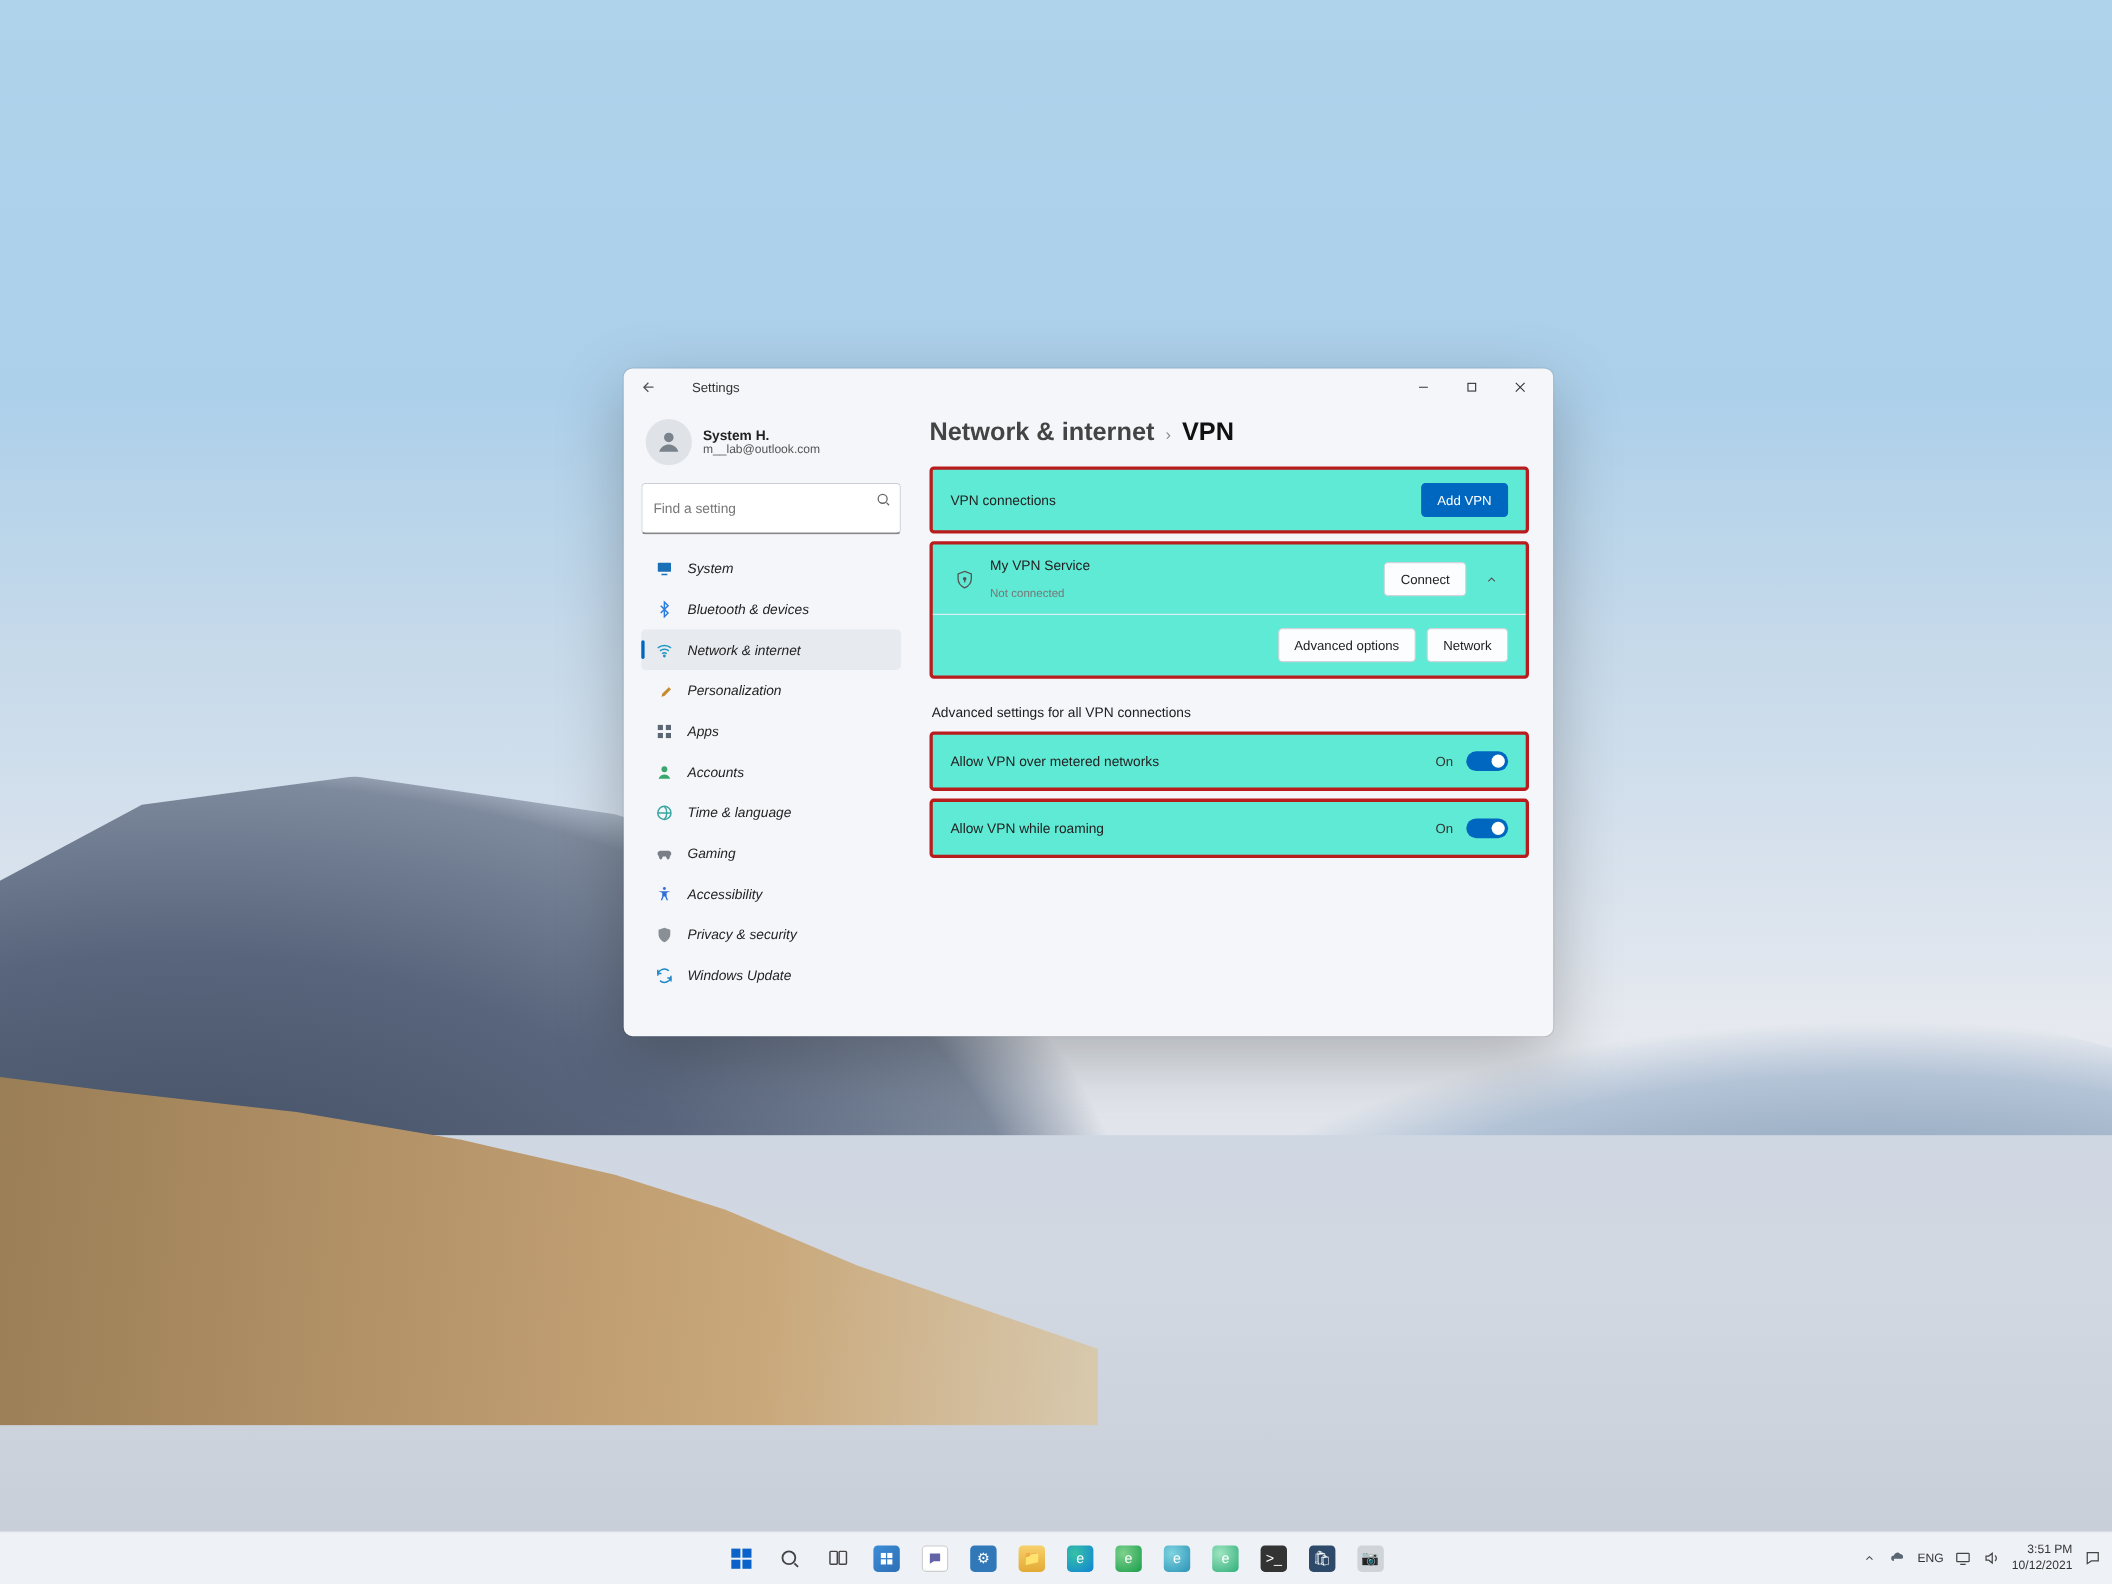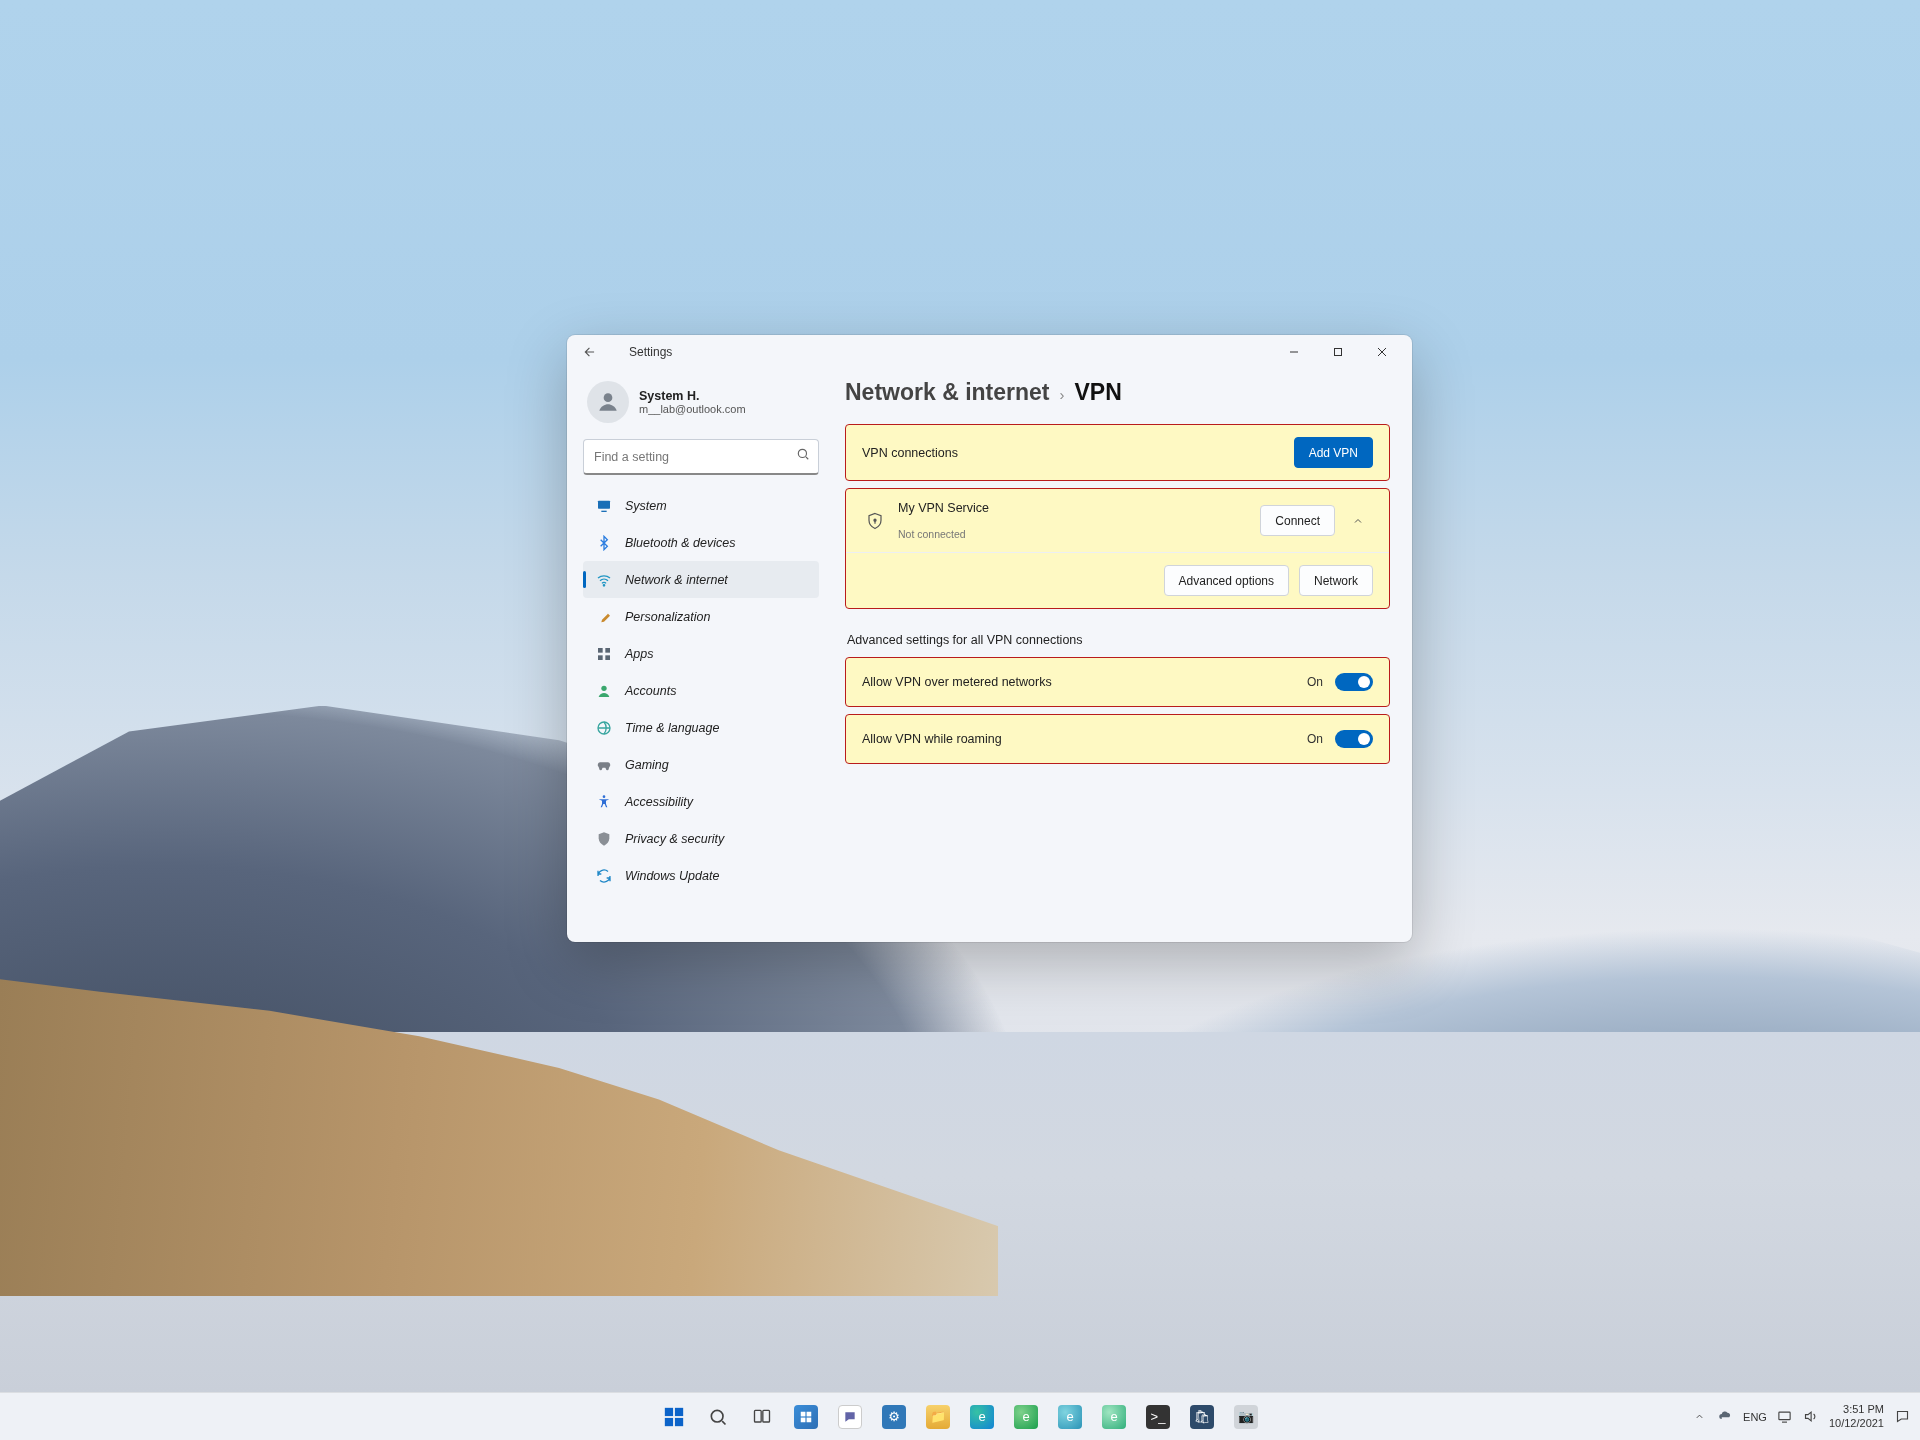--- a/index.html
+++ b/index.html
@@ -40,37 +40,37 @@
 .caption-btn { width:44px; height:30px; display:flex; align-items:center; justify-content:center; color:#333; font-size:11px; }
 
 .body { flex:1; display:flex; }
 .sidebar { width:268px; padding:4px 16px 16px 16px; display:flex; flex-direction:column; }
 .profile { display:flex; align-items:center; gap:10px; padding:8px 4px 14px 4px;}
 .avatar { width:42px; height:42px; border-radius:50%; background:#dfe3e8; display:flex; align-items:center; justify-content:center; color:#7a828c;}
 .profile-name { font-size:12.5px; font-weight:600; color:#222;}
 .profile-email { font-size:11px; color:#555;}
 
 .search { position:relative; margin:2px 0 12px 0;}
-.search input { width:100%; height:36px; border:1px solid #c9cfd8; border-bottom:2px solid #888; border-radius:4px; background:#fff; padding:0 30px 0 10px; font-size:12.5px; color:#333;}
+.search input { width:100%; height:47px; border:1px solid #c9cfd8; border-bottom:2px solid #888; border-radius:4px; background:#fff; padding:0 30px 0 10px; font-size:12.5px; color:#333;}
 .search input::placeholder{color:#777;}
 .search .sicon { position:absolute; right:9px; top:8px; color:#666;}
 
 .nav { display:flex; flex-direction:column; gap:0;}
 .nav-item { display:flex; align-items:center; gap:12px; height:37px; padding:0 12px; border-radius:4px; font-size:12.5px; color:#222; cursor:pointer; position:relative;font-style:italic;}
 .nav-item.active { background:#e7ebf0;}
 .nav-item.active::before { content:""; position:absolute; left:0; top:10px; bottom:10px; width:3px; background:#0067c0; border-radius:2px;}
 .nav-item .nicon { width:18px; display:flex; justify-content:center;}
 
 .main { flex:1; padding:4px 22px 20px 10px;}
 .breadcrumb { display:flex; align-items:baseline; gap:10px; margin:6px 0 18px 0;}
 .breadcrumb .bc-parent { font-size:23px; font-weight:600; color:#444;}
 .breadcrumb .chev { font-size:15px; color:#888;}
 .breadcrumb .bc-current { font-size:23px; font-weight:600; color:#111;}
 
-.card { background:#fef9c3; border:1px solid #b91c1c; border-radius:4px; margin-bottom:7px;}
+.card { background:#5eead4; border:3px solid #b91c1c; border-radius:4px; margin-bottom:7px;}
 .row { display:flex; align-items:center; padding:12px 16px; min-height:48px;}
 .row + .row { border-top:1px solid #eceff3;}
 .row .label { font-size:12.5px; color:#222;}
 .row .sublabel { font-size:10.5px; color:#777; margin-top:13px;}
 .row .grow { flex:1;}
 .btn { height:31px; padding:0 14px; border:1px solid #d0d4da; background:#fcfdfe; border-radius:4px; font-size:12px; color:#222; cursor:pointer; display:inline-flex; align-items:center;}
 .btn.primary { background:#0067c0; border-color:#0067c0; color:#fff;}
 .expander { width:30px; height:30px; display:flex; align-items:center; justify-content:center; margin-left:8px; color:#555; border-radius:4px; cursor:pointer;}
 .shield-ico { width:26px; display:flex; justify-content:center; color:#555; margin-right:10px;}
 .row.actions { justify-content:flex-end; gap:10px;}

